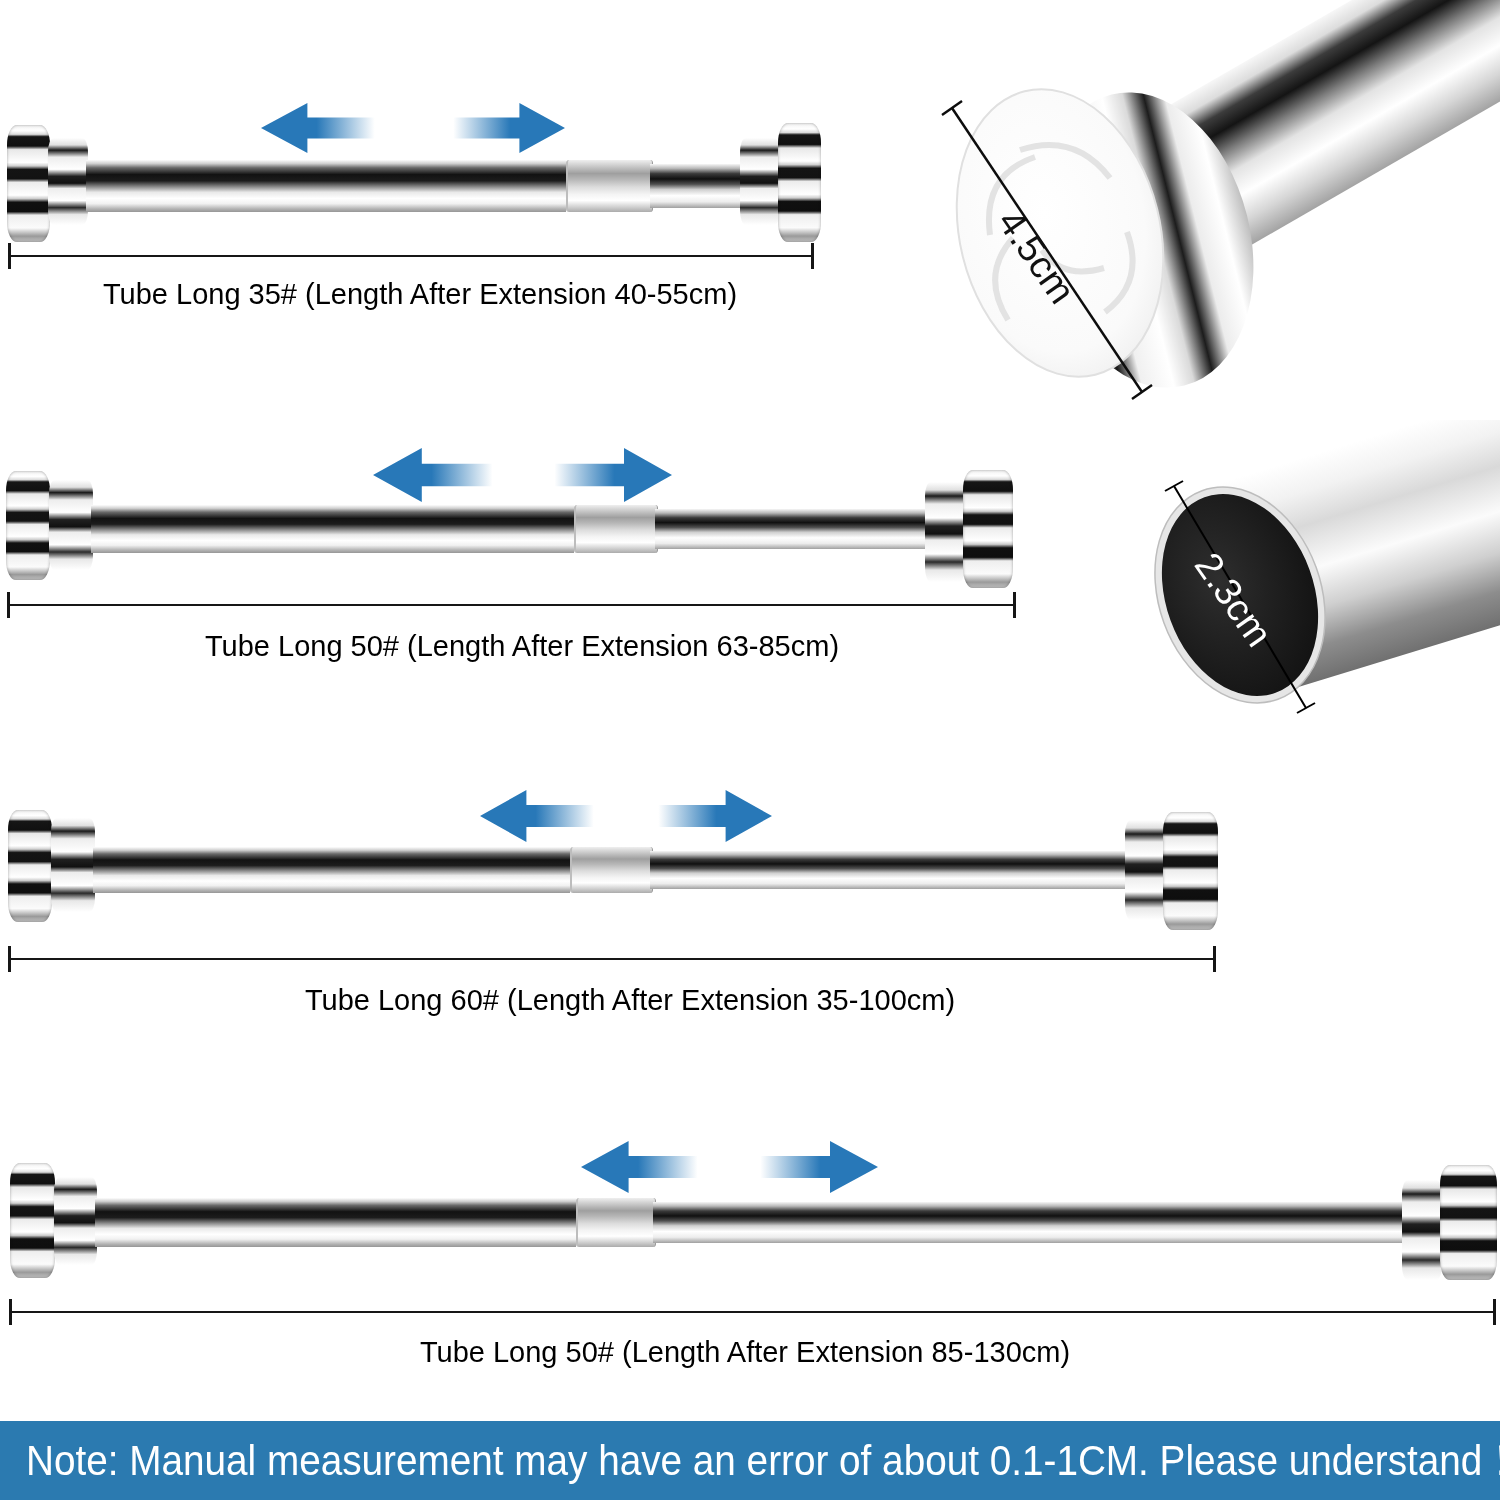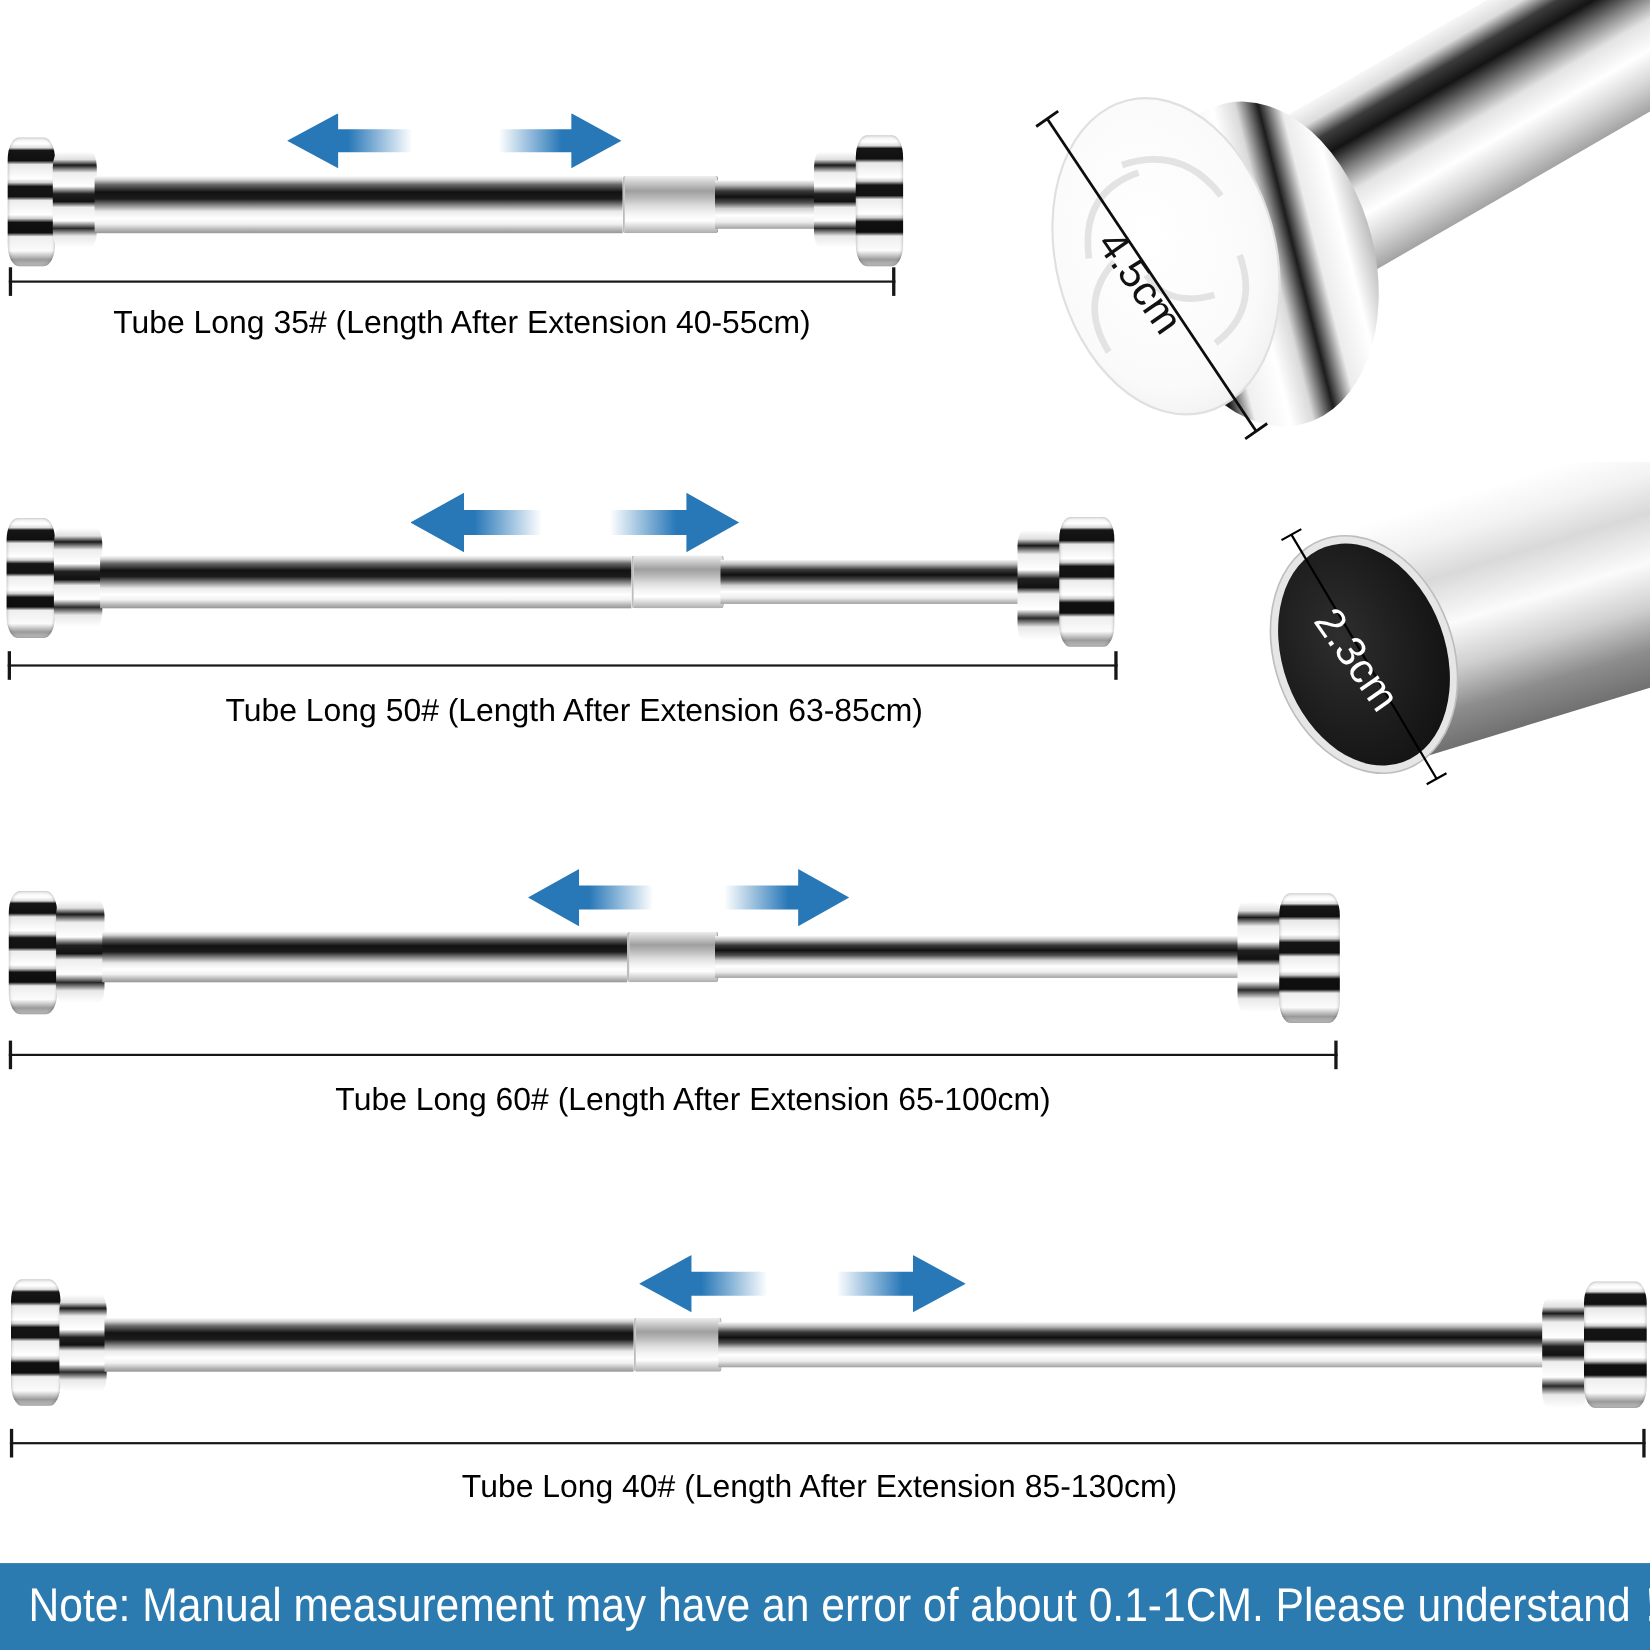--- a/index.html
+++ b/index.html
@@ -114,37 +114,37 @@
   <div class="abs cap-outer" style="left:8px;top:810px;width:44px;height:112px;"></div>
   <div class="abs cap-collar" style="left:51px;top:818px;width:44px;height:94px;"></div>
   <div class="abs tube-main" style="left:93px;top:847px;width:477px;height:46px;"></div>
   <div class="abs sleeve" style="left:570px;top:847px;width:80px;height:46px;"></div>
   <div class="abs tube-thin" style="left:650px;top:851px;width:477px;height:38px;"></div>
   <div class="abs cap-collar" style="left:1125px;top:820px;width:40px;height:100px;"></div>
   <div class="abs cap-outer" style="left:1163px;top:812px;width:55px;height:118px;"></div>
   <div class="abs mline" style="left:8px;top:958px;width:1208px;"></div>
   <div class="abs mtick" style="left:8px;top:946px;"></div>
   <div class="abs mtick" style="left:1213px;top:946px;"></div>
-  <div class="abs rod-label" style="left:180px;top:984px;">Tube Long 60# (Length After Extension 65-100cm)</div>
+  <div class="abs rod-label" style="left:180px;top:984px;">Tube Long 60# (Length After Extension 35-100cm)</div>
 </div>
 
 <div class="abs" style="left:0;top:0;width:1500px;height:0;">
   <div class="abs arrow-left" style="left:581px;top:1141px;width:119px;height:52px;"></div>
   <div class="abs arrow-right" style="left:758px;top:1141px;width:120px;height:52px;"></div>
   <div class="abs cap-outer" style="left:10px;top:1163px;width:45px;height:115px;"></div>
   <div class="abs cap-collar" style="left:54px;top:1177px;width:43px;height:88px;"></div>
   <div class="abs tube-main" style="left:95px;top:1198px;width:481px;height:49px;"></div>
   <div class="abs sleeve" style="left:576px;top:1198px;width:77px;height:49px;"></div>
   <div class="abs tube-thin" style="left:653px;top:1202px;width:751px;height:41px;"></div>
   <div class="abs cap-collar" style="left:1402px;top:1180px;width:40px;height:100px;"></div>
   <div class="abs cap-outer" style="left:1440px;top:1165px;width:57px;height:115px;"></div>
   <div class="abs mline" style="left:9px;top:1311px;width:1487px;"></div>
   <div class="abs mtick" style="left:9px;top:1299px;"></div>
   <div class="abs mtick" style="left:1493px;top:1299px;"></div>
-  <div class="abs rod-label" style="left:295px;top:1336px;">Tube Long 40# (Length After Extension 85-130cm)</div>
+  <div class="abs rod-label" style="left:295px;top:1336px;">Tube Long 50# (Length After Extension 85-130cm)</div>
 </div>
 
 <svg class="abs" style="left:890px;top:0;width:610px;height:430px" viewBox="0 0 610 430">
   <defs>
     <linearGradient id="tubeGrad1" x1="0" y1="0" x2="0" y2="1">
       <stop offset="0" stop-color="#f7f7f7"></stop>
         <stop offset="0.10" stop-color="#dcdcdc"></stop>
       <stop offset="0.20" stop-color="#3c3c3c"></stop>
         <stop offset="0.30" stop-color="#141414"></stop>
       <stop offset="0.42" stop-color="#7c7c7c"></stop>

